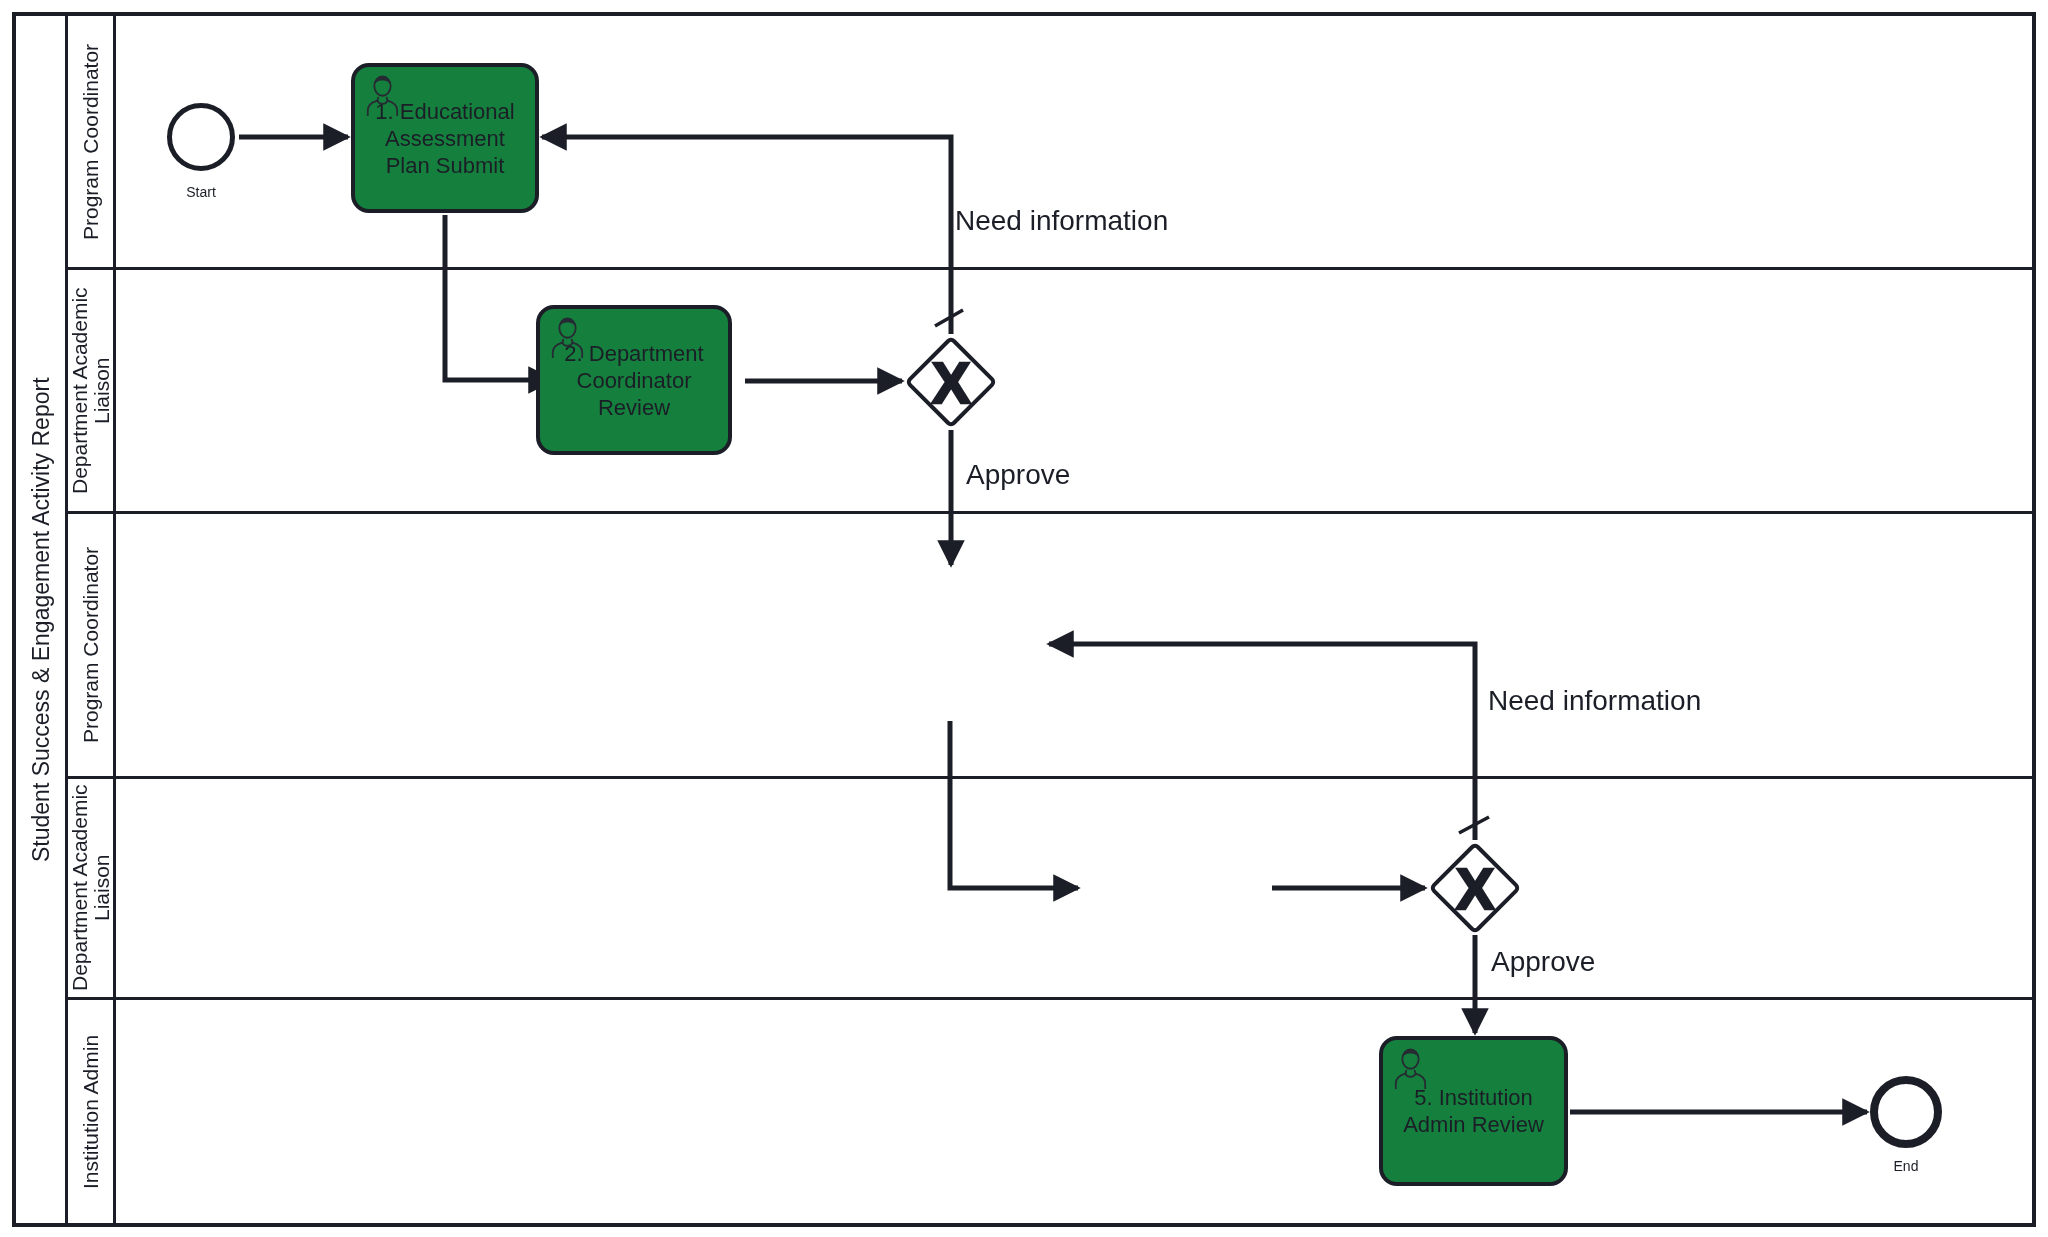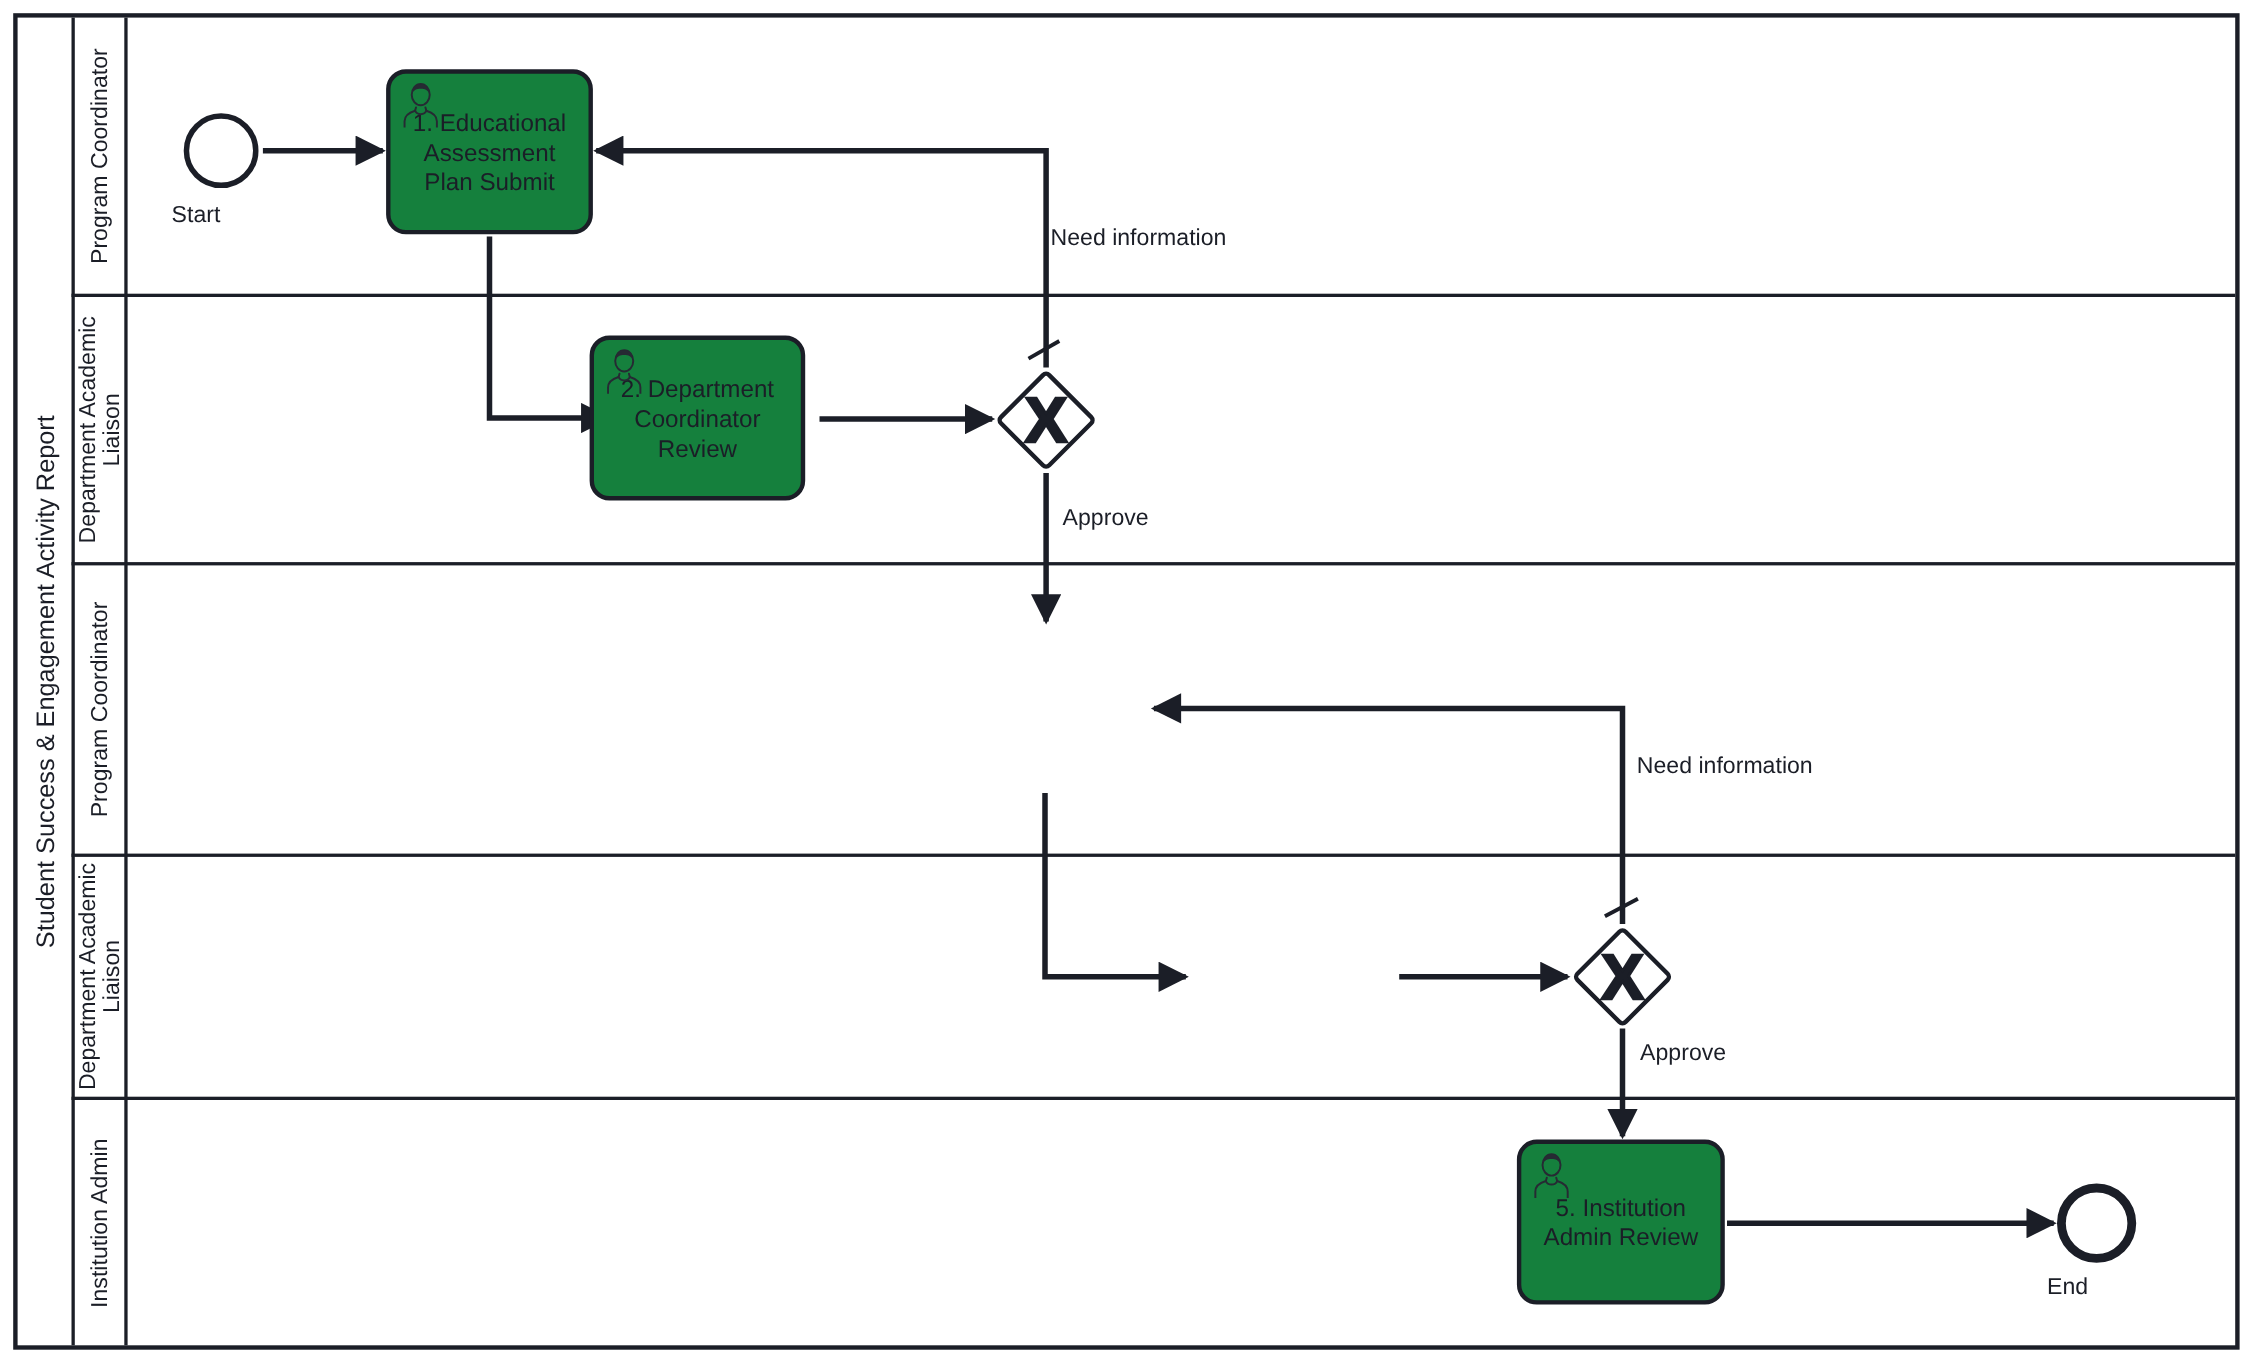--- a/index.html
+++ b/index.html
@@ -72,24 +72,24 @@
     z-index:3;
   }
   .gateway-marker{
     width:96px;height:66px;
     display:flex;align-items:center;justify-content:center;
     font-size:58px;font-weight:bold;
     -webkit-text-stroke:2.5px var(--ink);
     z-index:4;
   }
   .node-label{
-    font-size:21px;z-index:4;
+    font-size:14px;text-align:center;z-index:4;
   }
   .flow-label{
-    font-size:21px;white-space:nowrap;z-index:4;
+    font-size:28px;white-space:nowrap;z-index:4;
   }
   svg.overlay{left:0;top:0;z-index:2;pointer-events:none;}
   .icon-stroke{fill:none;stroke:#262a33;stroke-width:1.7;stroke-linecap:round;stroke-linejoin:round;}
 </style>
 </head>
 <body>
 
 <div class="stage">
 
   <div class="abs pool-border"></div>

